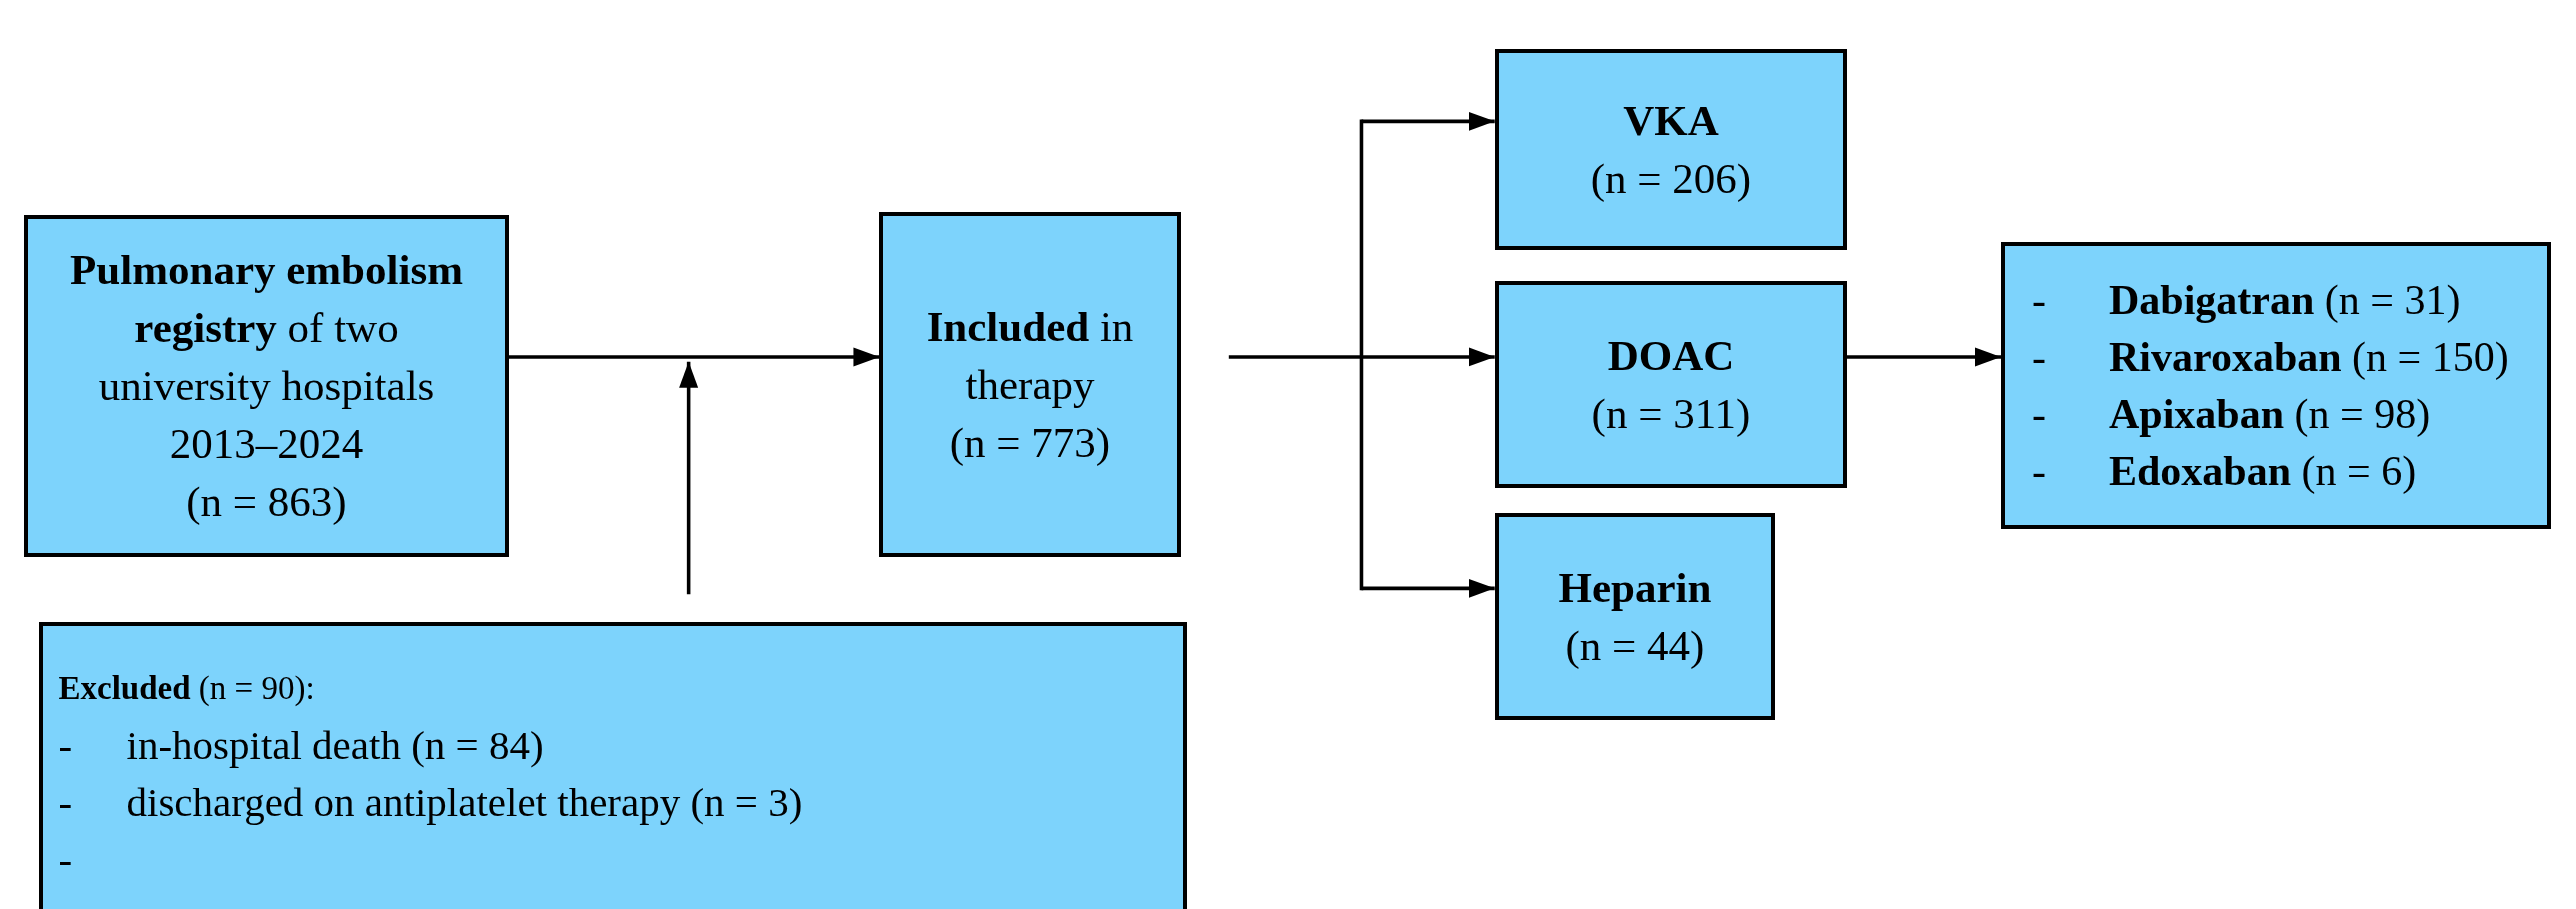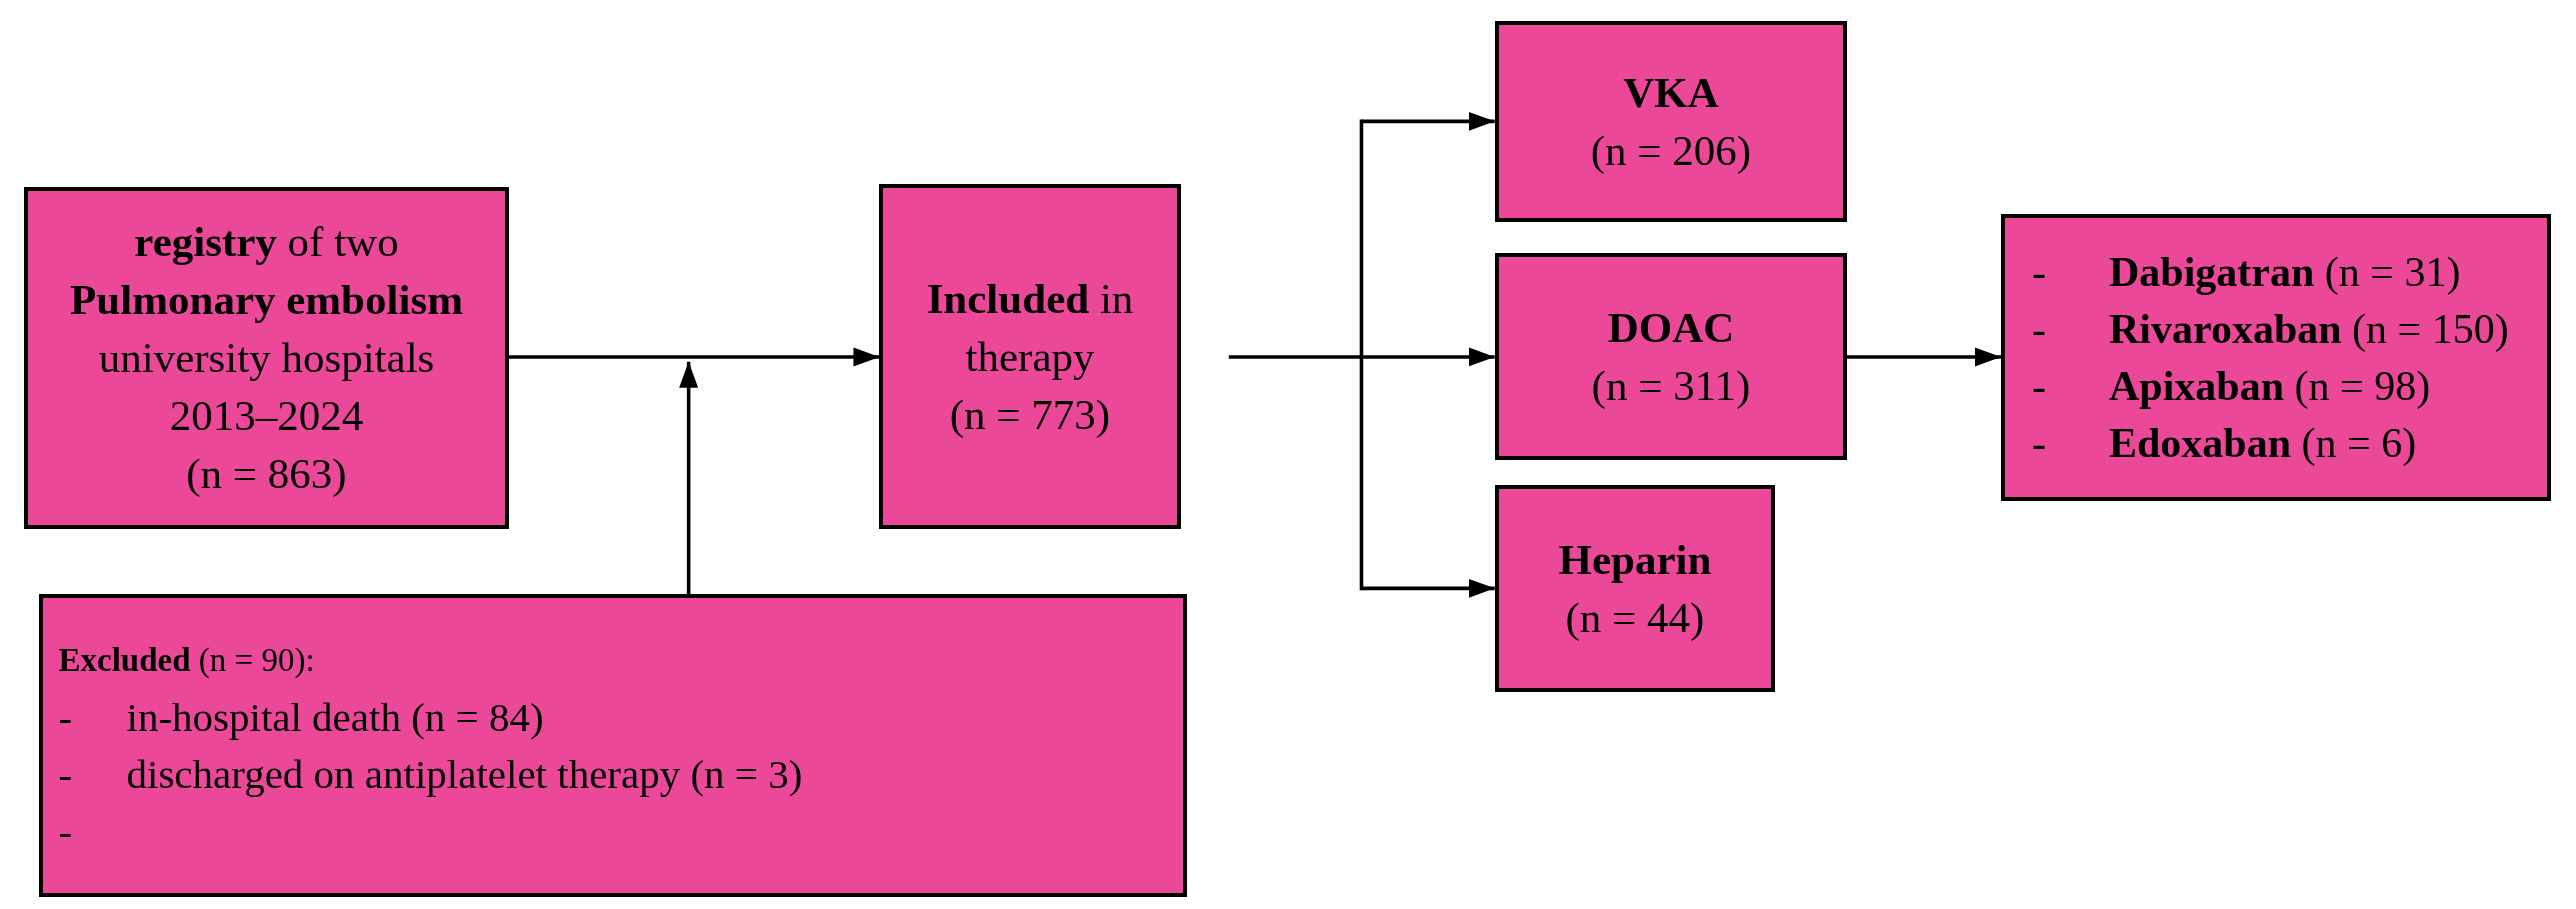--- a/index.html
+++ b/index.html
@@ -8,24 +8,25 @@
     width:2576px;height:909px;
     background:#ffffff;
     font-family:"Liberation Serif", serif;
     color:#000;
     overflow:hidden;
   }
   .box{
     position:absolute;
     box-sizing:border-box;
     border:4.2px solid #000;
-    background:#ec4899;
+    background:#7dd3fc;
     display:flex;
     flex-direction:column;
     justify-content:center;
+    margin-top:28px;
   }
   .box.center{align-items:center;text-align:center;}
   .tline{line-height:58px;white-space:nowrap;font-size:43px;}
   .b{font-weight:700;}
   .rows{display:flex;flex-direction:column;justify-content:center;}
   .row{display:flex;line-height:57px;font-size:42px;white-space:nowrap;}
   .row .dash{flex:0 0 77px;}
   .excl .row{font-size:41px;}
   .excl .row .dash{flex:0 0 68px;}
   .excl{padding-left:15.5px;padding-right:6px;}
@@ -50,22 +51,22 @@
     <line x1="1157" y1="999" x2="1157" y2="608" marker-end="url(#ah)"></line>
     <line x1="2065" y1="600" x2="2288" y2="600"></line>
     <line x1="2288" y1="201" x2="2288" y2="992"></line>
     <line x1="2288" y1="204" x2="2512" y2="204" marker-end="url(#ah)"></line>
     <line x1="2288" y1="600" x2="2512" y2="600" marker-end="url(#ah)"></line>
     <line x1="2288" y1="989" x2="2512" y2="989" marker-end="url(#ah)"></line>
     <line x1="3104" y1="600" x2="3363" y2="600" marker-end="url(#ah)"></line>
   </svg>
 
   <div class="box center" style="left:24px;top:187px;width:485px;height:342px">
+    <div class="tline"><span class="b">Pulmonary embolism</span></div>
     <div class="tline"><span class="b">registry</span><span> of two</span></div>
-    <div class="tline"><span class="b">Pulmonary embolism</span></div>
     <div class="tline"><span>university hospitals</span></div>
     <div class="tline"><span>2013–2024</span></div>
     <div class="tline"><span>(n = 863)</span></div>
   </div>
 
   <div class="box center" style="left:879px;top:184px;width:302px;height:345px">
     <div class="tline"><span class="b">Included</span><span> in</span></div>
     <div class="tline"><span>therapy</span></div>
     <div class="tline"><span>(n = 773)</span></div>
   </div>

